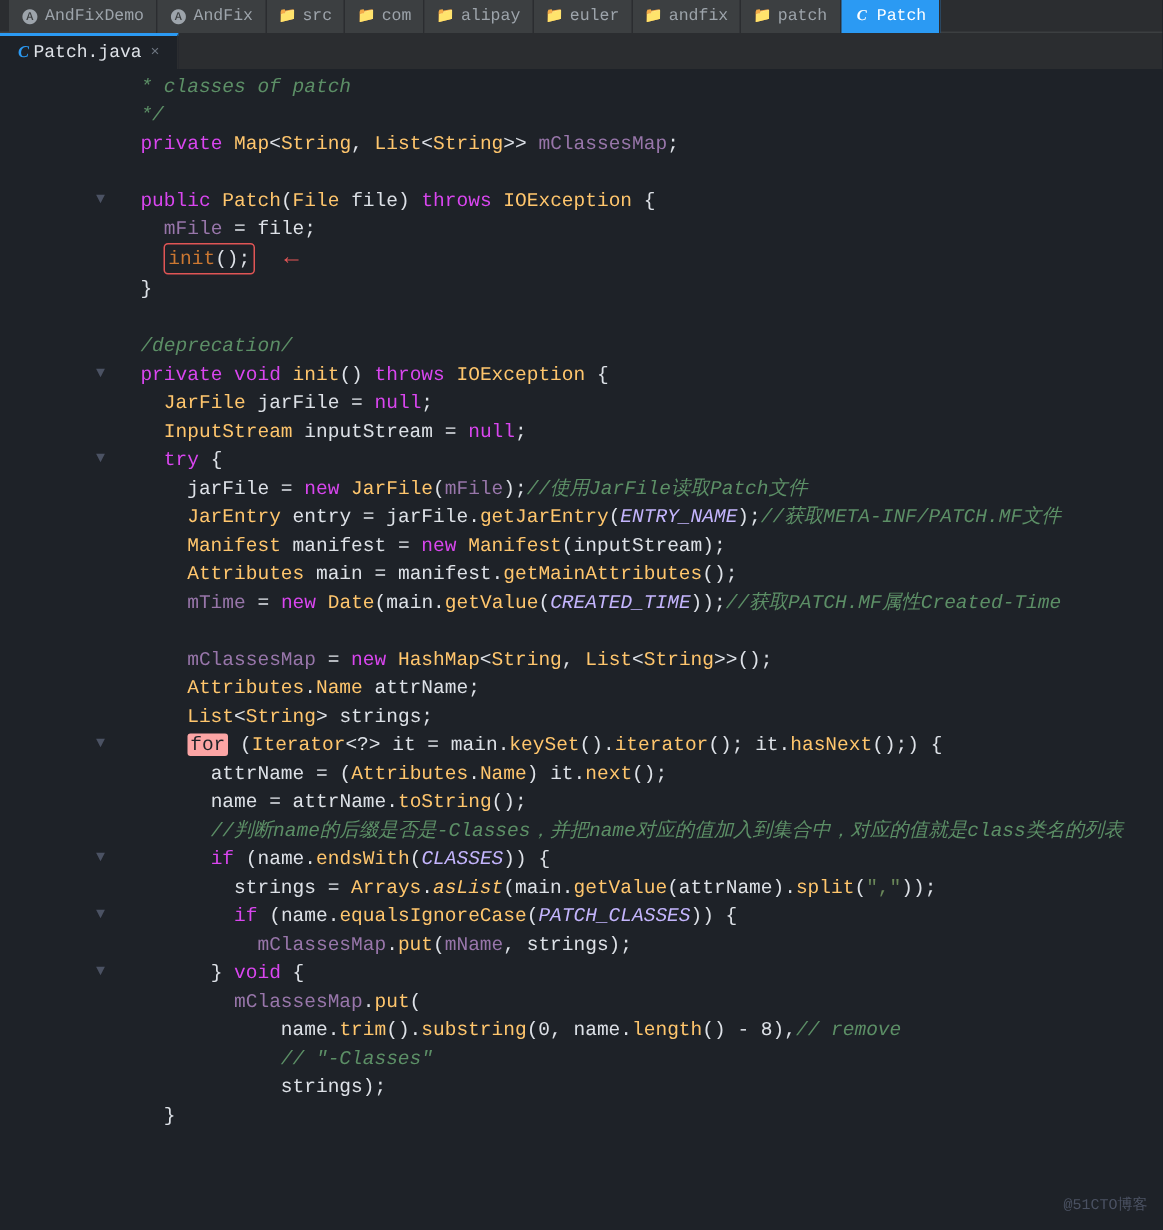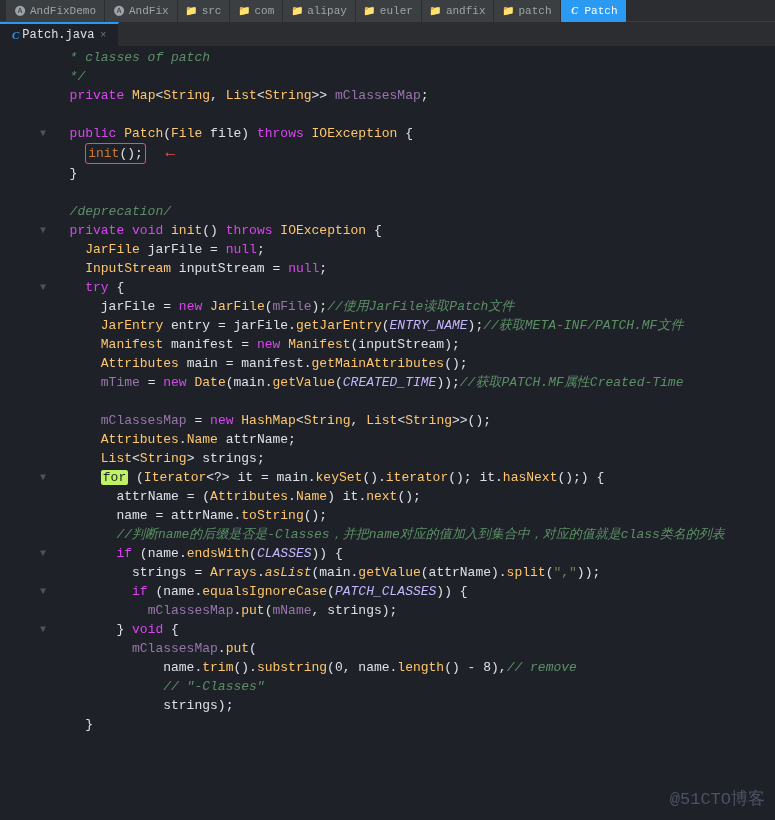--- a/index.html
+++ b/index.html
@@ -93,20 +93,21 @@
       overflow-y: auto;
       position: relative;
       display: flex;
     }
 
     .line {
       display: flex;
       align-items: flex-end;
       min-height: 19px;
       line-height: 19px;
+      padding-left: 24px;
     }
 
     .line-num {
       min-width: 36px;
       text-align: right;
       padding-right: 8px;
       color: #4b5263;
       font-size: 12px;
       user-select: none;
       flex-shrink: 0;
@@ -152,33 +153,33 @@
       padding: 0 2px;
       color: #cc7832;
     }
     .c-arrow {
       color: #e05555;
       font-size: 16px;
       margin-left: 10px;
       display: inline-block;
     }
     .c-for-keyword {
-      background: #bef264;
+      background: #fca5a5;
       color: #1e2228;
       padding: 0 2px;
       border-radius: 2px;
     }
 
     
     .watermark {
       position: absolute;
       bottom: 10px;
       right: 10px;
       color: #4b5263;
-      font-size: 17px;
+      font-size: 10px;
       user-select: none;
       pointer-events: none;
     }
   </style>
 </head>
 <body>
 
 <div class="title-bar">
   <span class="tab-item folder">
     <span class="tab-icon">🅐</span>
@@ -254,20 +255,25 @@
     </div>
 
     <div class="line">
       <div class="line-num"></div>
       <div class="fold-col">
           <span class="fold-marker">▼</span>
         </div>
       <div class="line-code">  <span class="c-keyword">public</span> <span class="c-class">Patch</span><span class="c-white">(</span><span class="c-class">File</span> <span class="c-param">file</span><span class="c-white">)</span> <span class="c-keyword">throws</span> <span class="c-class">IOException</span> <span class="c-white">{</span></div>
     </div>
 
+    <div class="line">
+      <div class="line-num"></div>
+      <div class="fold-col"></div>
+      <div class="line-code">    <span class="c-variable">mFile</span> <span class="c-white">=</span> <span class="c-param">file</span><span class="c-white">;</span></div>
+    </div>
 
     <div class="line">
       <div class="line-num"></div>
       <div class="fold-col"></div>
       <div class="line-code">    <span class="c-red-box"><span class="c-orange">init</span><span class="c-white">();</span></span><span class="c-arrow"> ←</span></div>
     </div>
 
     <div class="line">
       <div class="line-num"></div>
       <div class="fold-col"></div>

